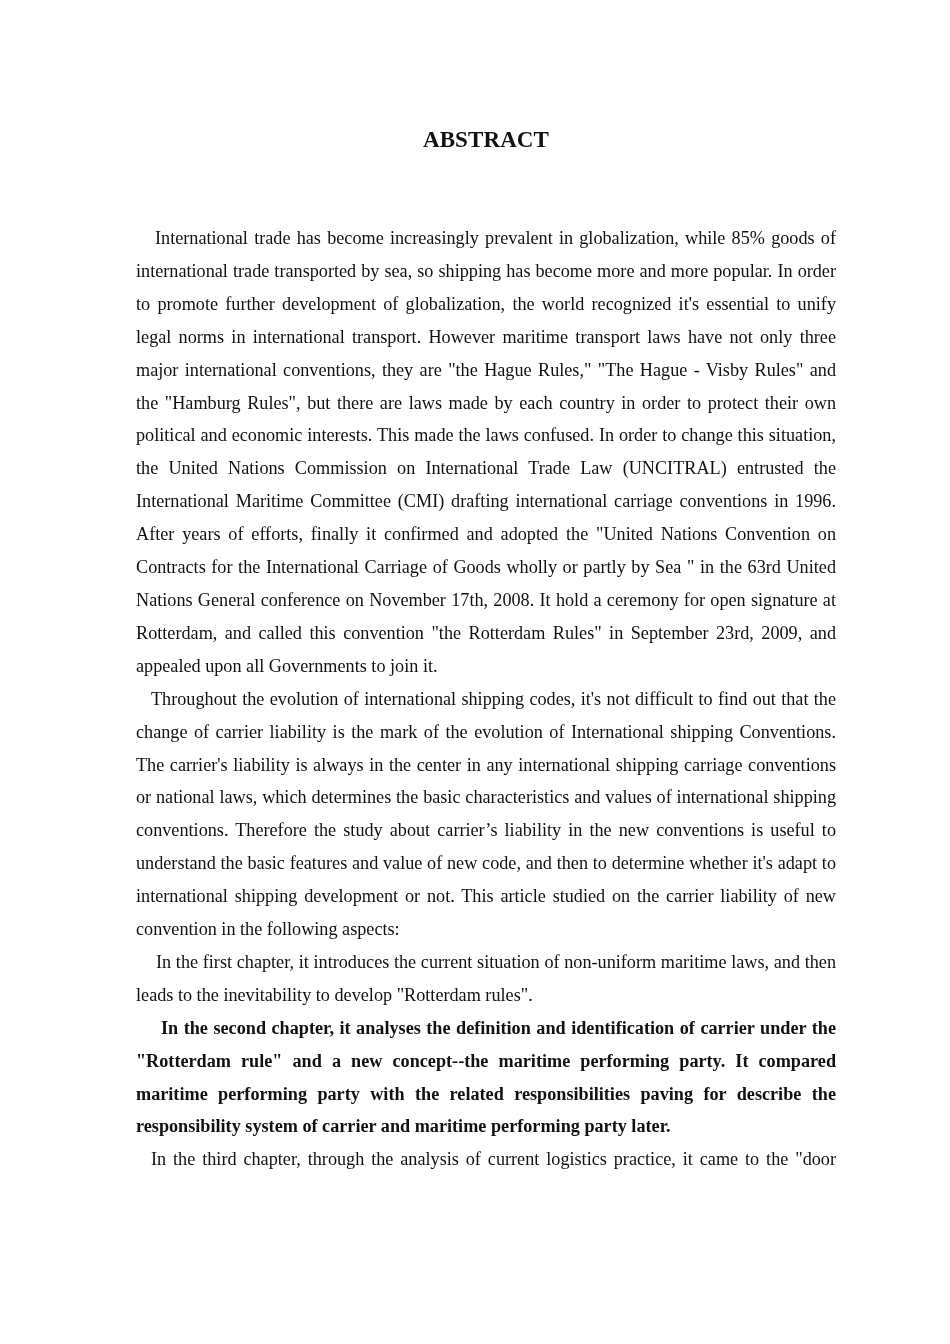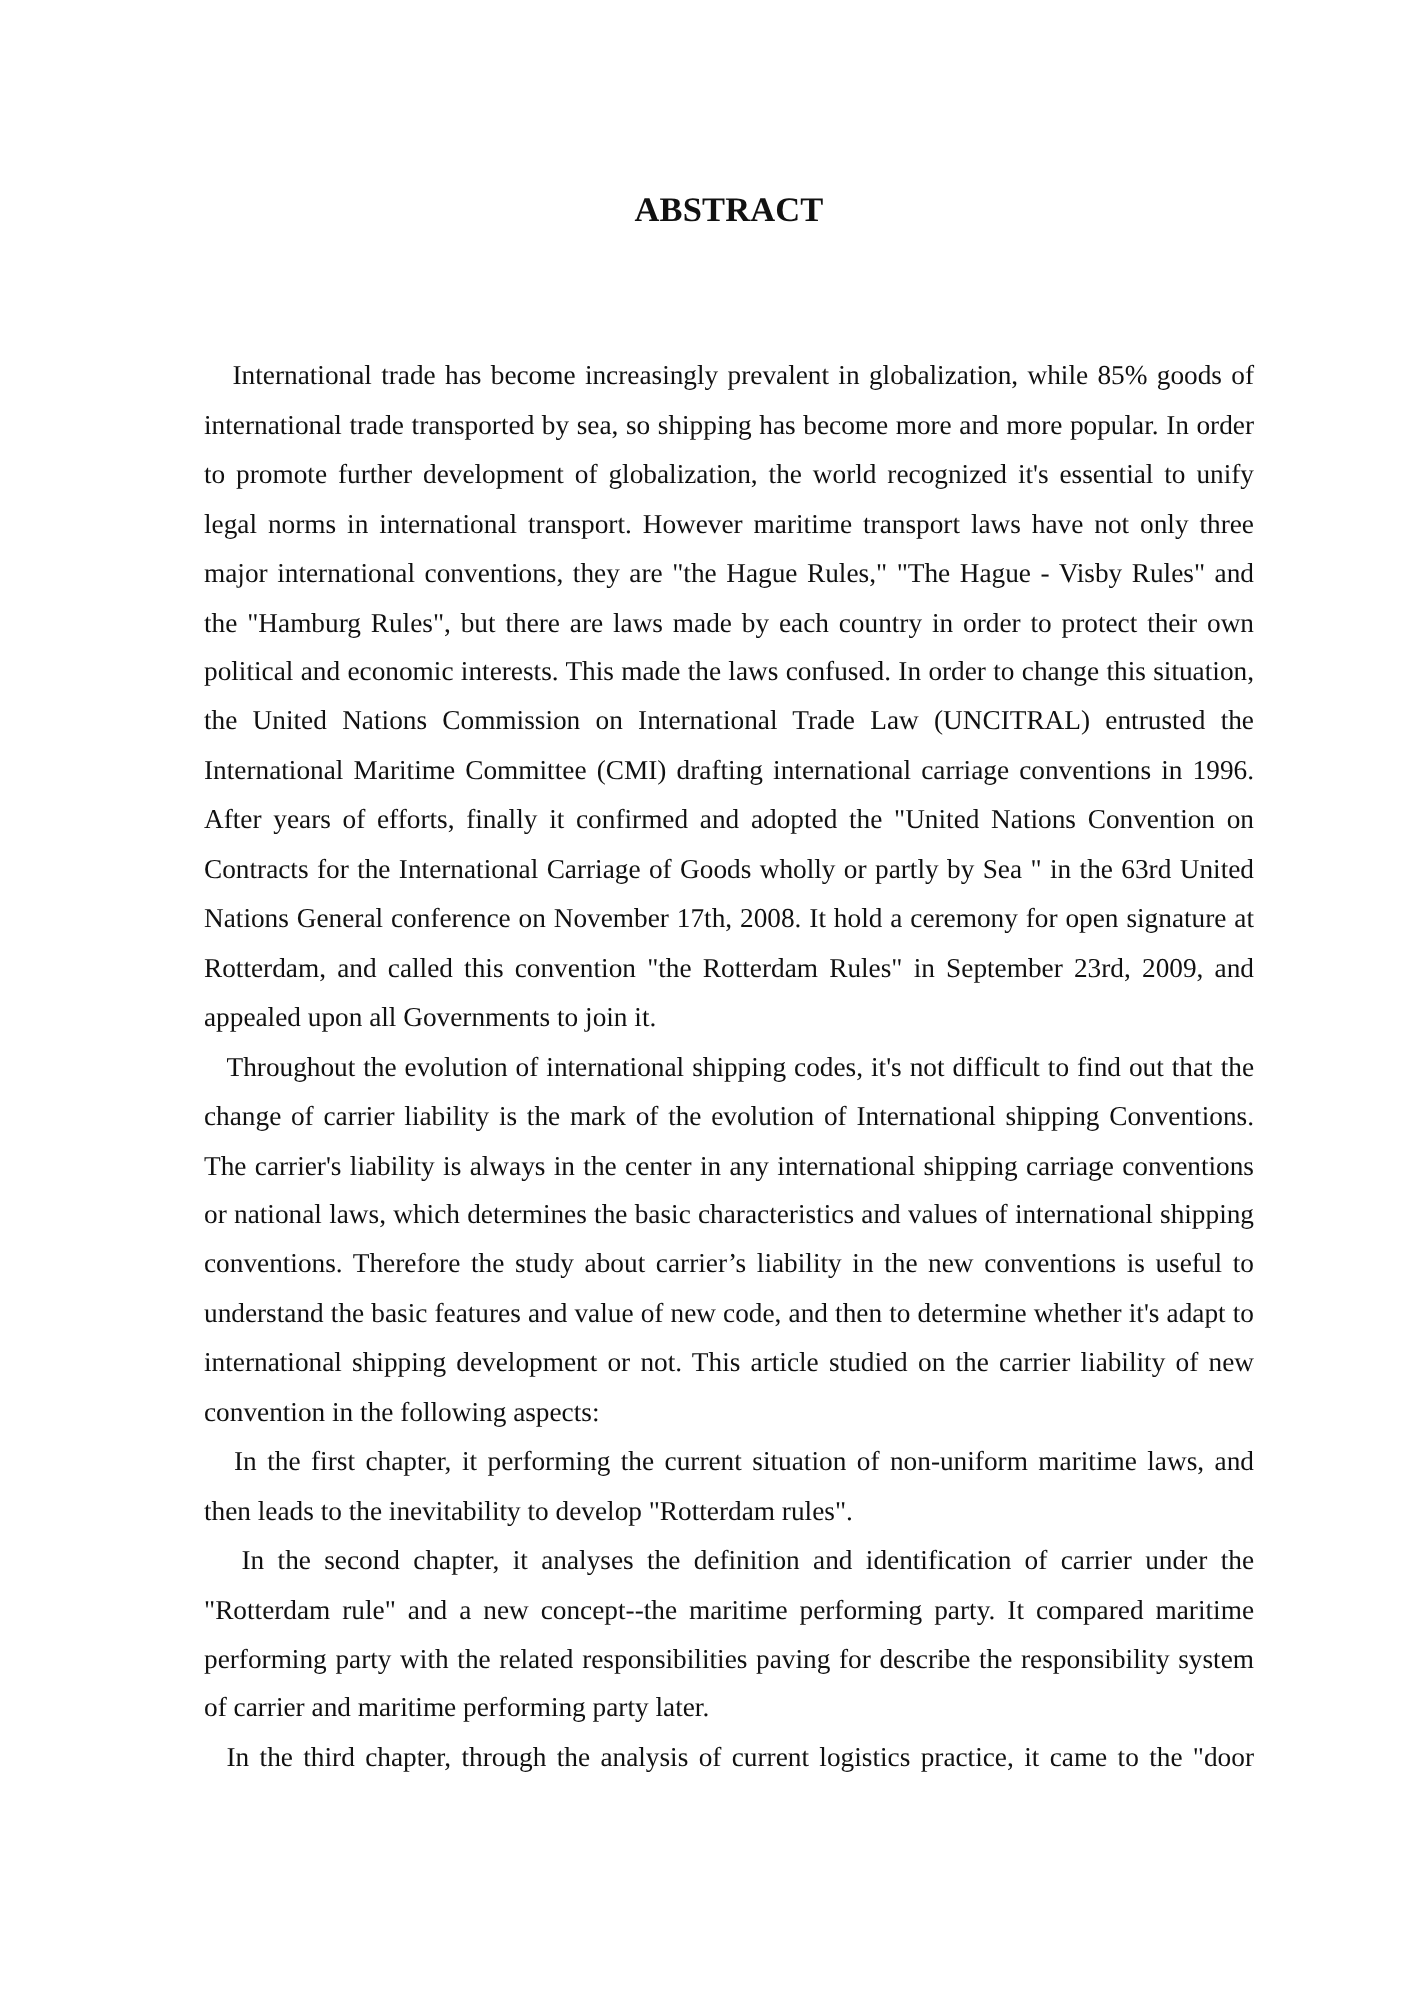--- a/index.html
+++ b/index.html
@@ -34,39 +34,38 @@
       margin: 0;
       letter-spacing: 0.1px;
     }
     .body {
       position: absolute;
       left: 136px;
       top: 222px;
       width: 700px;
       font-size: 18.2px;
       line-height: 32.9px;
-      margin-top: 12px;
     }
     .para {
       margin: 0;
       text-align: justify;
       text-align-last: left;
     }
     .p1 { text-indent: 19px; }
     .p2 { text-indent: 15px; }
     .p3 { text-indent: 20px; }
-    .p4 { text-indent: 25px; }
+    .p4 { text-indent: 25px; font-weight: bold; }
     .p5 { text-indent: 15px; text-align-last: justify; }
   </style>
 </head>
 <body>
 
 <div class="page">
   <h1 class="title">ABSTRACT</h1>
 
   <div class="body">
     <p class="para p1">International trade has become increasingly prevalent in globalization, while 85% goods of international trade transported by sea, so shipping has become more and more popular. In order to promote further development of globalization, the world recognized it's essential to unify legal norms in international transport. However maritime transport laws have not only three major international conventions, they are "the Hague Rules," "The Hague - Visby Rules" and the "Hamburg Rules", but there are laws made by each country in order to protect their own political and economic interests. This made the laws confused. In order to change this situation, the United Nations Commission on International Trade Law (UNCITRAL) entrusted the International Maritime Committee (CMI) drafting international carriage conventions in 1996. After years of efforts, finally it confirmed and adopted the "United Nations Convention on Contracts for the International Carriage of Goods wholly or partly by Sea " in the 63rd United Nations General conference on November 17th, 2008. It hold a ceremony for open signature at Rotterdam, and called this convention "the Rotterdam Rules" in September 23rd, 2009, and appealed upon all Governments to join it.</p>
     <p class="para p2">Throughout the evolution of international shipping codes, it's not difficult to find out that the change of carrier liability is the mark of the evolution of International shipping Conventions. The carrier's liability is always in the center in any international shipping carriage conventions or national laws, which determines the basic characteristics and values of international shipping conventions. Therefore the study about carrier’s liability in the new conventions is useful to understand the basic features and value of new code, and then to determine whether it's adapt to international shipping development or not. This article studied on the carrier liability of new convention in the following aspects:</p>
-    <p class="para p3">In the first chapter, it performing the current situation of non-uniform maritime laws, and then leads to the inevitability to develop "Rotterdam rules".</p>
+    <p class="para p3">In the first chapter, it introduces the current situation of non-uniform maritime laws, and then leads to the inevitability to develop "Rotterdam rules".</p>
     <p class="para p4">In the second chapter, it analyses the definition and identification of carrier under the "Rotterdam rule" and a new concept--the maritime performing party. It compared maritime performing party with the related responsibilities paving for describe the responsibility system of carrier and maritime performing party later.</p>
     <p class="para p5">In the third chapter, through the analysis of current logistics practice, it came to the "door</p>
   </div>
 </div>
 
 </body></html>

